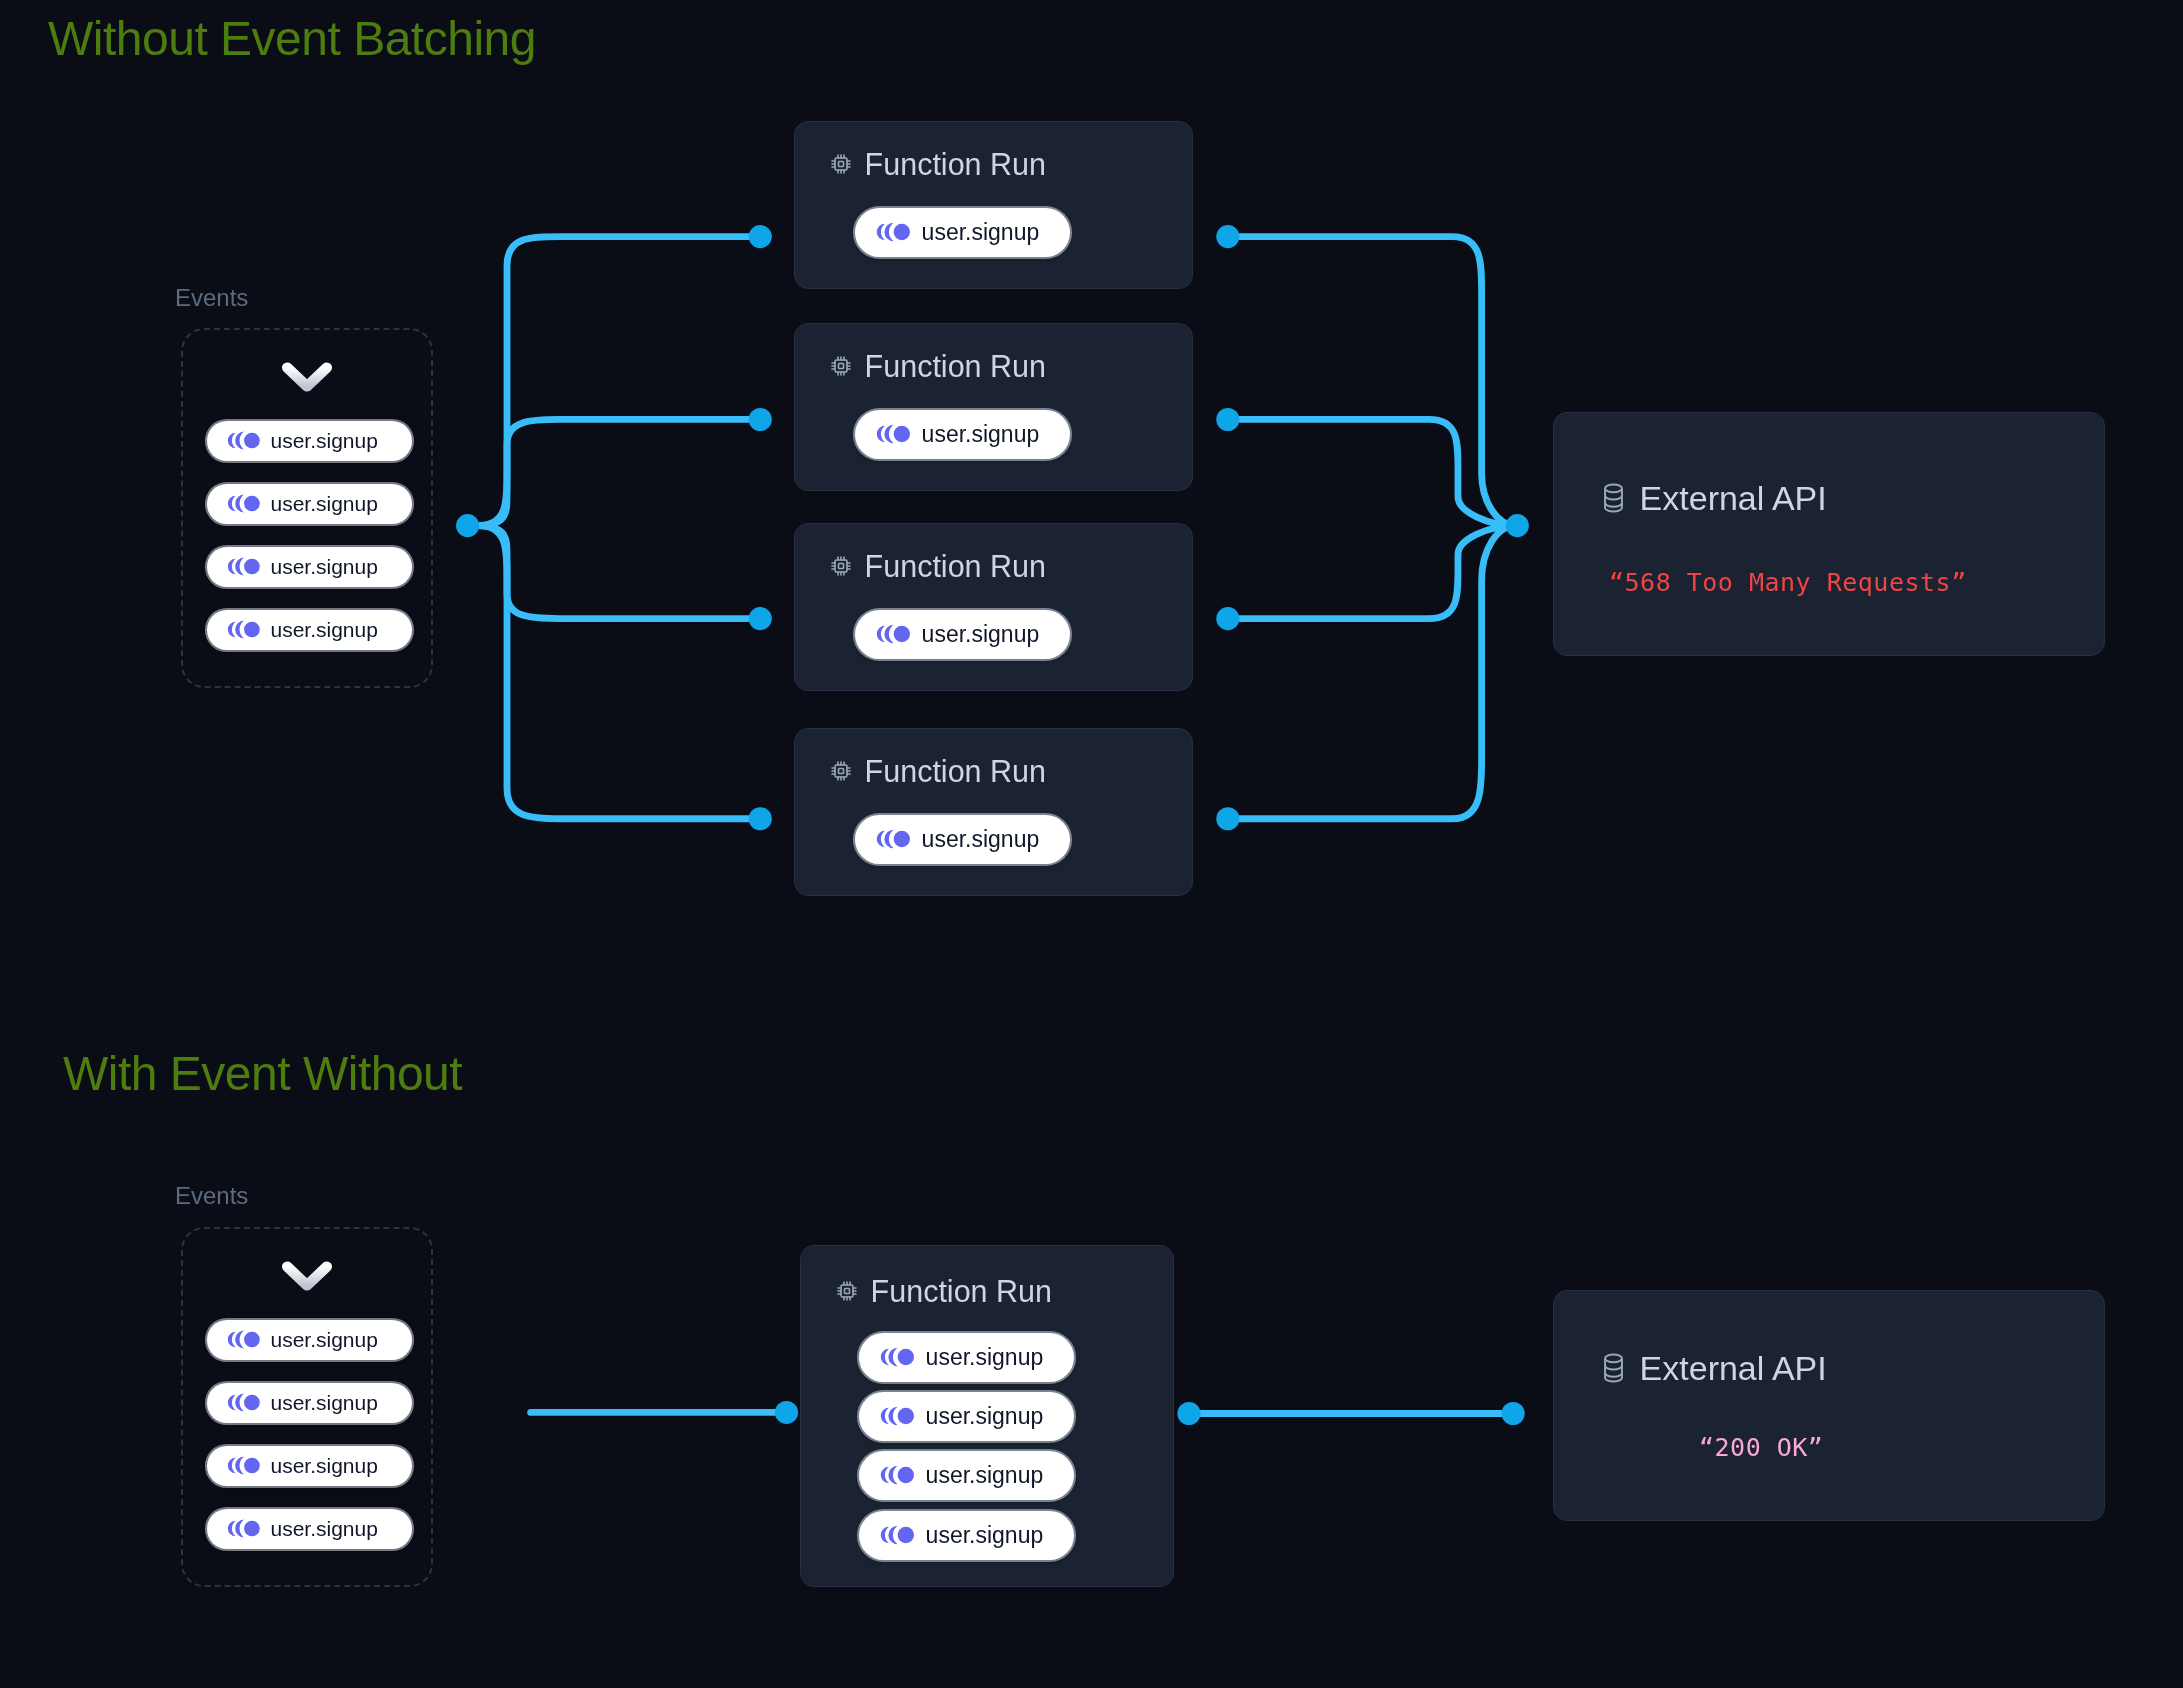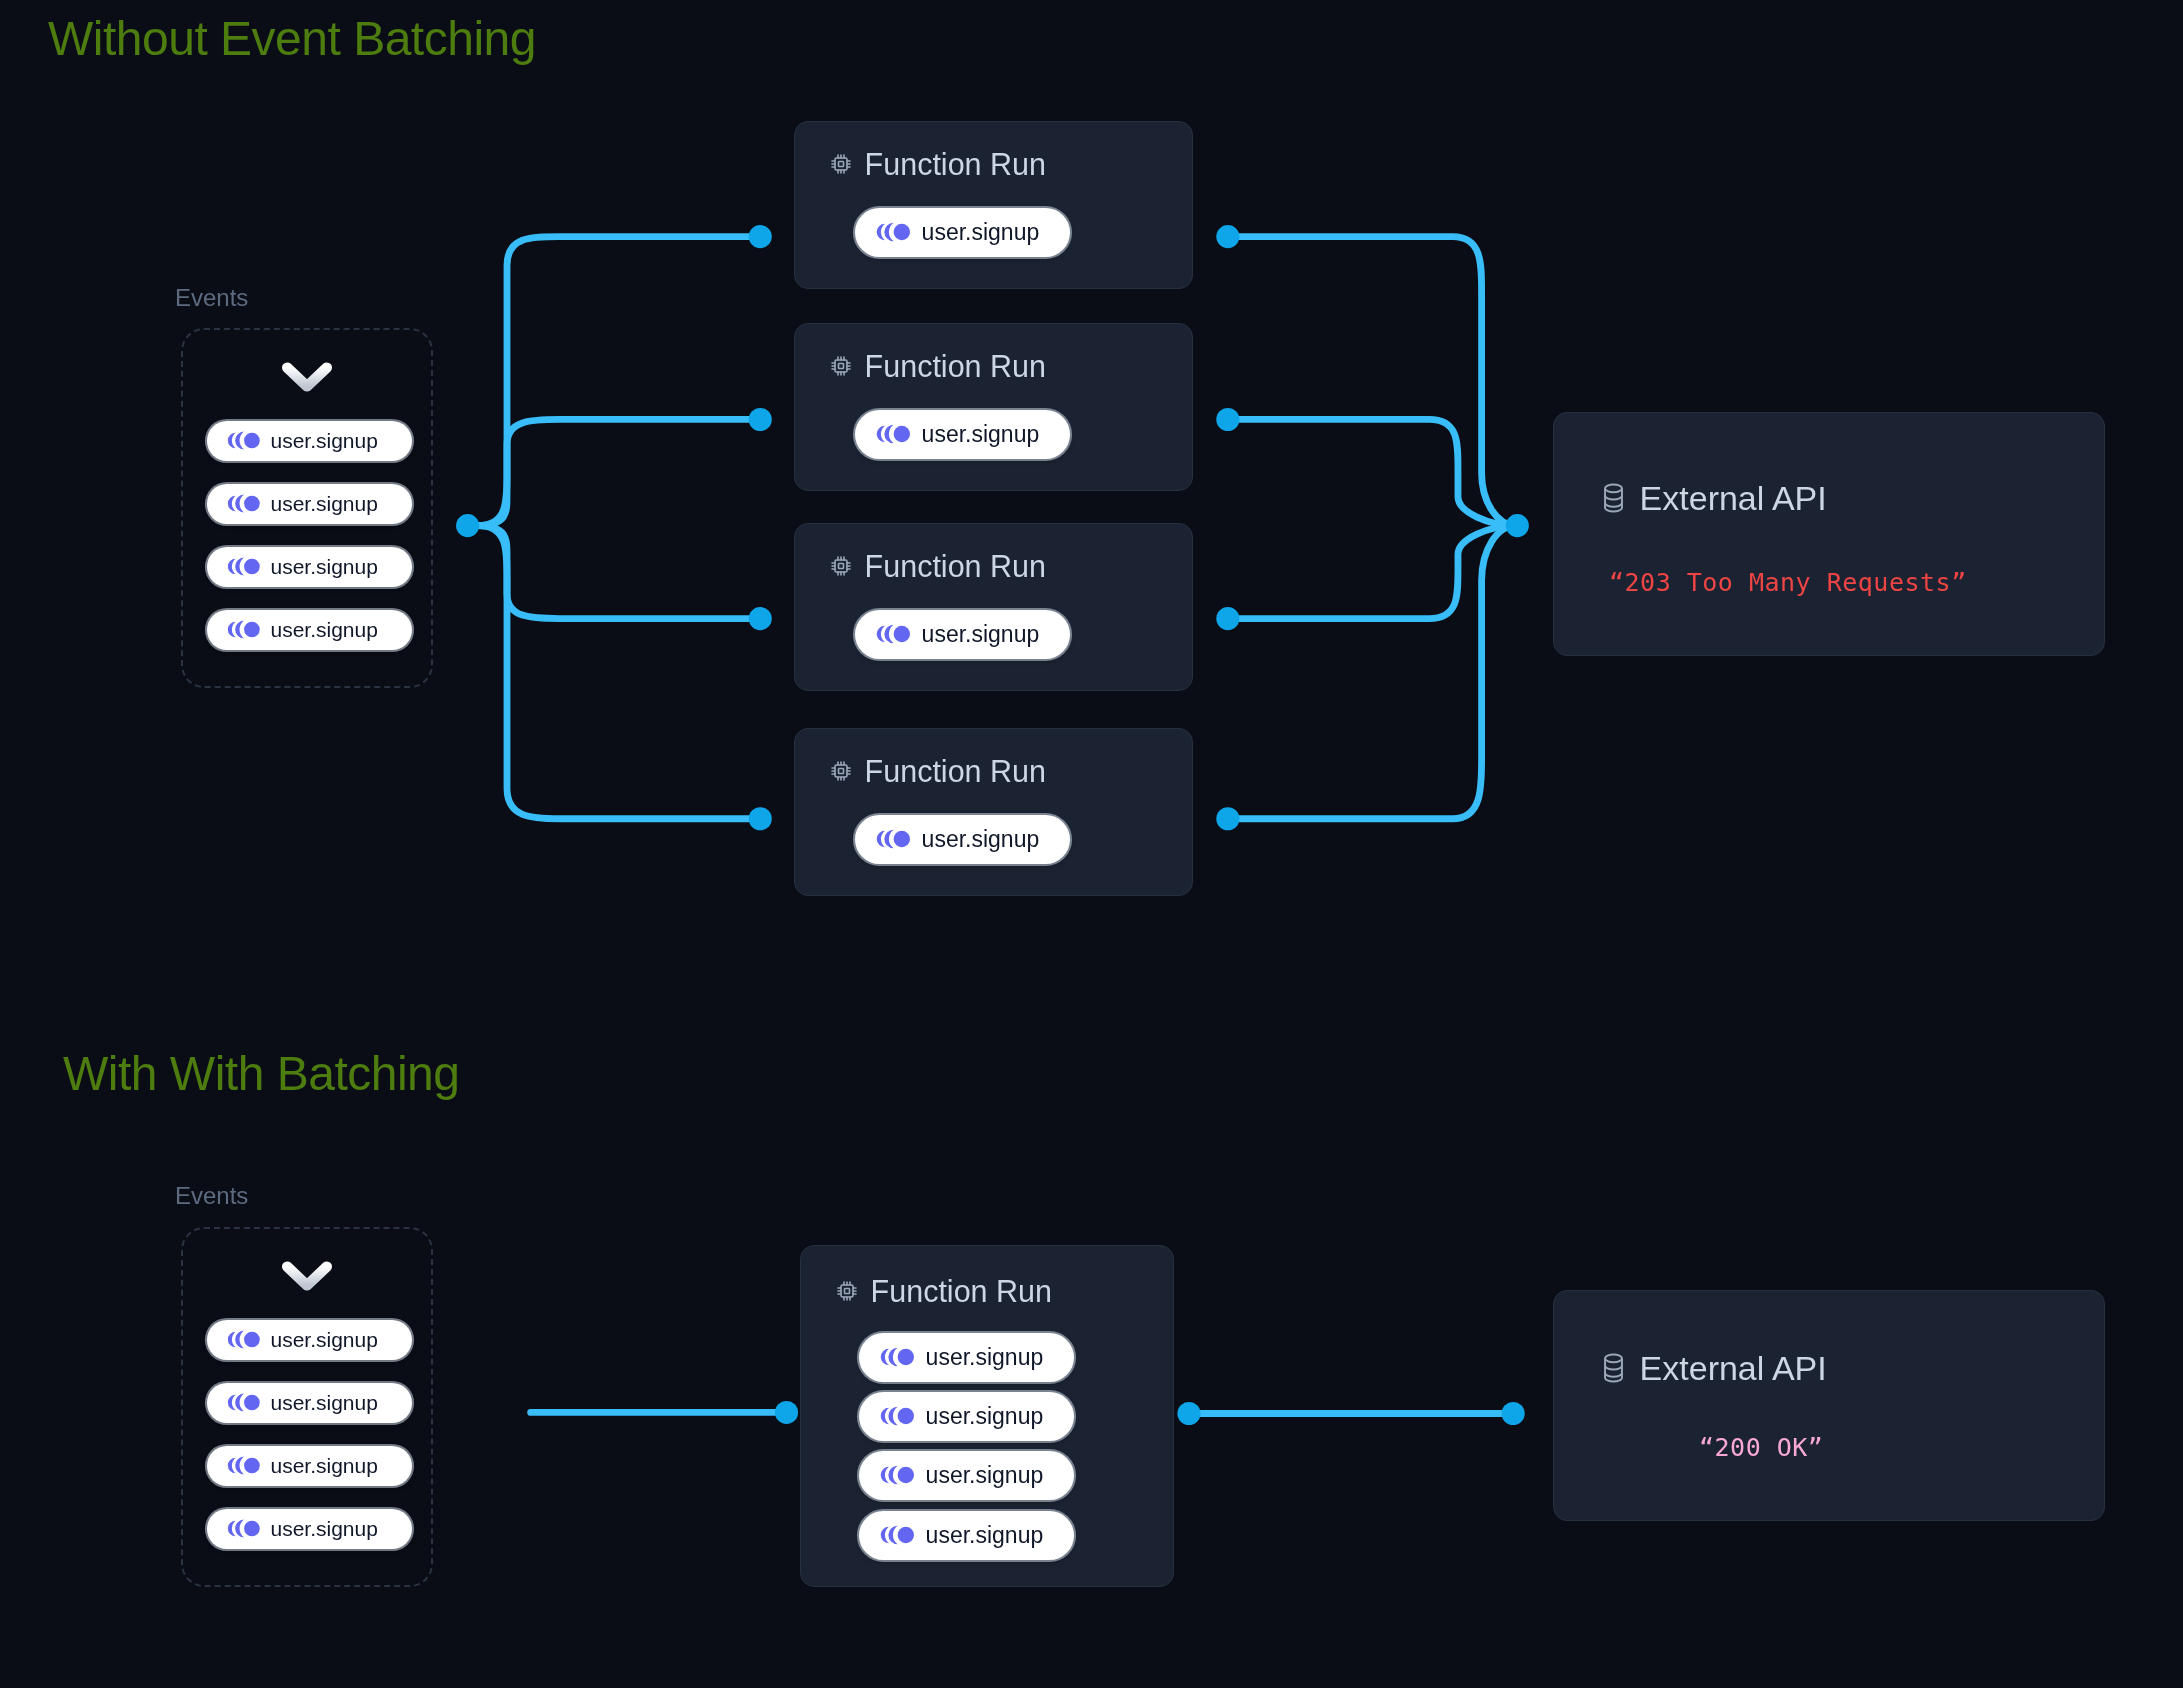--- a/index.html
+++ b/index.html
@@ -310,24 +310,24 @@
       <span>
         <svg width="29" height="32" viewBox="0 0 24 26" fill="none" stroke="#9aa7b8" stroke-width="1.6">
           <ellipse cx="12" cy="5" rx="7" ry="3.2"></ellipse>
           <path d="M5 5v16c0 1.8 3.1 3.2 7 3.2s7-1.4 7-3.2V5"></path>
           <path d="M5 11c0 1.8 3.1 3.2 7 3.2s7-1.4 7-3.2"></path>
           <path d="M5 17c0 1.8 3.1 3.2 7 3.2s7-1.4 7-3.2"></path>
         </svg>
       </span>
       <span class="card-title">External API</span>
     </div>
-    <div class="status-text" style="left:55px;top:155px;color:#ef4444;">“203 Too Many Requests”</div>
-  </div>
-
-  <div class="section-title" id="title-bottom">With With Batching</div>
+    <div class="status-text" style="left:55px;top:155px;color:#ef4444;">“568 Too Many Requests”</div>
+  </div>
+
+  <div class="section-title" id="title-bottom">With Event Without</div>
 
   <div class="events-caption" style="left:175px;top:1182px;">Events</div>
 
   <div class="events-box" style="left:181px;top:1227px;width:252px;height:360px;">
 
     <div class="chevron-wrap" style="top:30.5px;">
       <svg width="50" height="33" viewBox="0 0 96 62">
         <defs>
           <linearGradient id="chevGradBot" x1="0" y1="0" x2="0" y2="1">
             <stop offset="0%" stop-color="#ffffff"></stop>

